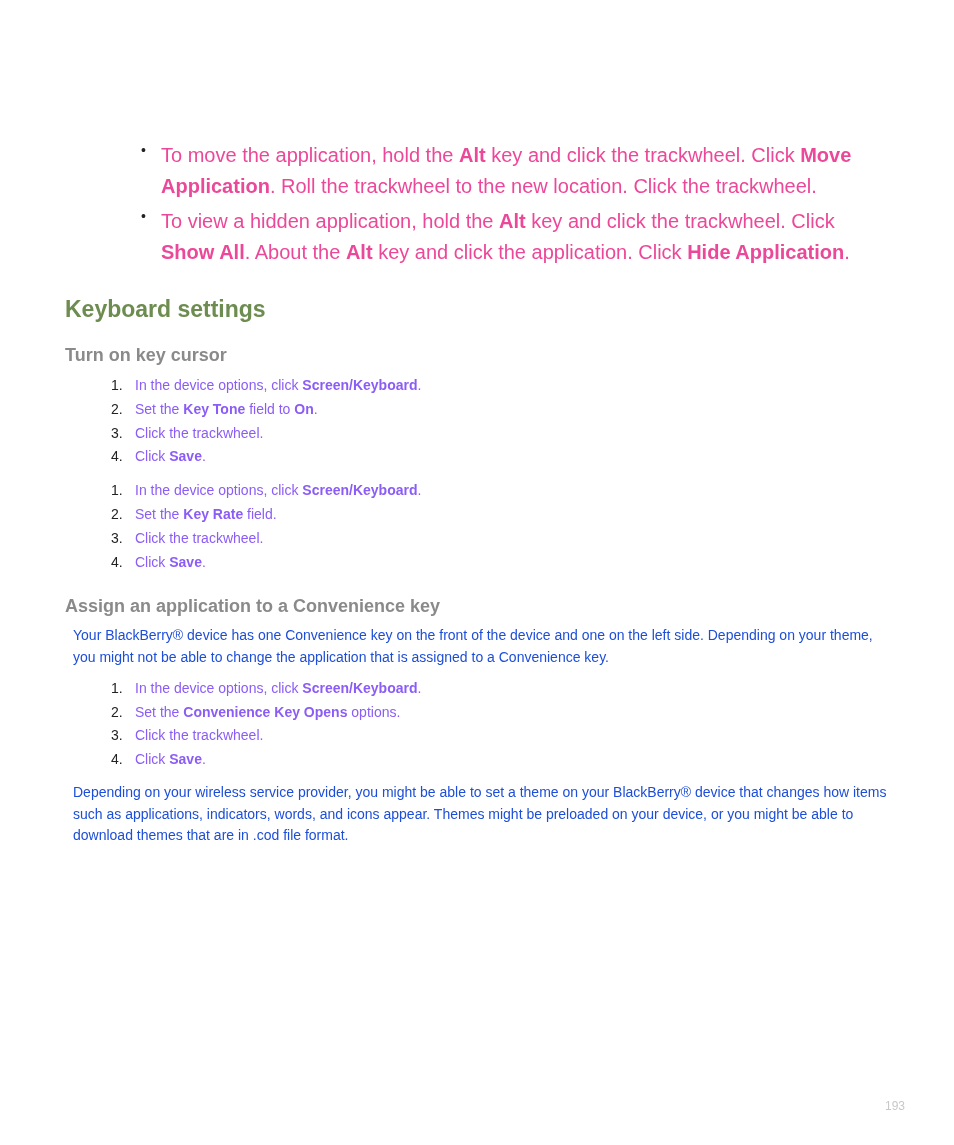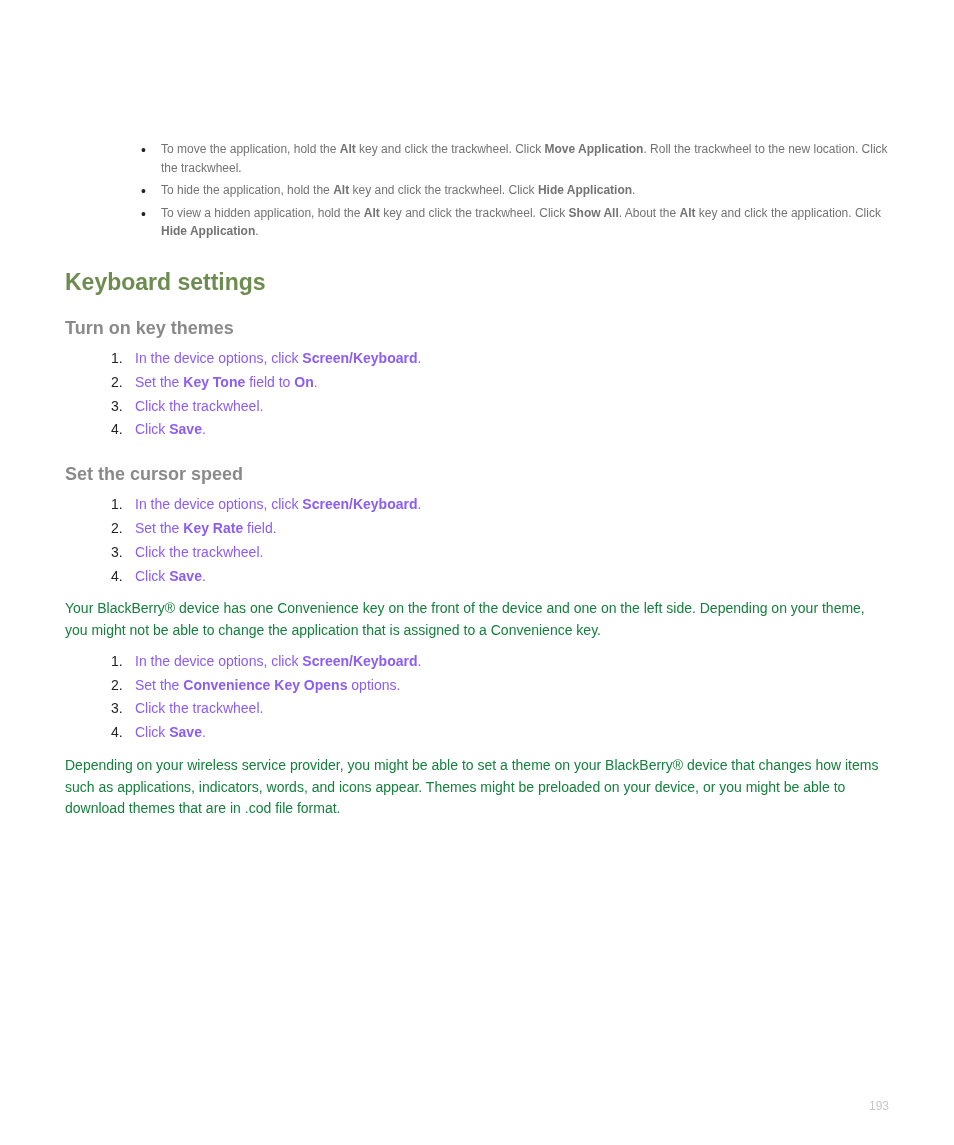--- a/index.html
+++ b/index.html
@@ -18,23 +18,23 @@
     position: relative;
   }
   ul.bullets {
     margin: 0 0 18px 0;
     padding: 0 0 0 82px;
     list-style: none;
   }
   ul.bullets li {
     position: relative;
     padding-left: 14px;
-    font-size: 12px;
+    font-size: 20px;
     line-height: 1.55;
-    color: #737373;
+    color: #ec4899;
     margin-bottom: 4px;
   }
   ul.bullets li::before {
     content: "•";
     position: absolute;
     left: -6px;
     top: 0;
     font-size: 14px;
     color: #222;
   }
@@ -65,63 +65,62 @@
     color: #8b5cf6;
   }
   ol.steps li::before {
     content: counter(step) ".";
     position: absolute;
     left: 0;
     top: 0;
     color: #222;
   }
   p.para {
-    margin: 6px 0 8px 0;
+    margin: 6px 0 8px 8px;
     font-size: 14px;
     line-height: 1.55;
-    color: #15803d;
+    color: #1d4ed8;
   }
   .page-number {
     position: absolute;
     bottom: 32px;
-    right: 65px;
+    right: 49px;
     color: #c8c8c8;
     font-size: 12px;
   }
   .b { font-weight: 700; }
 </style>
 </head>
 <body>
 
 <div class="page">
 
   <ul class="bullets" id="bullets-root">
       <li><span>To move the application, hold the </span><span class="b">Alt</span><span> key and click the trackwheel. Click </span><span class="b">Move Application</span><span>. Roll the trackwheel to the new location. Click the trackwheel.</span></li>
-      <li><span>To hide the application, hold the </span><span class="b">Alt</span><span> key and click the trackwheel. Click </span><span class="b">Hide Application</span><span>.</span></li>
       <li><span>To view a hidden application, hold the </span><span class="b">Alt</span><span> key and click the trackwheel. Click </span><span class="b">Show All</span><span>. About the </span><span class="b">Alt</span><span> key and click the application. Click </span><span class="b">Hide Application</span><span>.</span></li>
     </ul>
 
   <h1 class="section">Keyboard settings</h1>
 
-  <h2 class="subsection">Turn on key themes</h2>
+  <h2 class="subsection">Turn on key cursor</h2>
   <ol class="steps" id="steps-keytones">
       <li><span>In the device options, click </span><span class="b">Screen/Keyboard</span><span>.</span></li>
       <li><span>Set the </span><span class="b">Key Tone</span><span> field to </span><span class="b">On</span><span>.</span></li>
       <li><span>Click the trackwheel.</span></li>
       <li><span>Click </span><span class="b">Save</span><span>.</span></li>
     </ol>
 
-  <h2 class="subsection">Set the cursor speed</h2>
   <ol class="steps" id="steps-cursor">
       <li><span>In the device options, click </span><span class="b">Screen/Keyboard</span><span>.</span></li>
       <li><span>Set the </span><span class="b">Key Rate</span><span> field.</span></li>
       <li><span>Click the trackwheel.</span></li>
       <li><span>Click </span><span class="b">Save</span><span>.</span></li>
     </ol>
 
+  <h2 class="subsection">Assign an application to a Convenience key</h2>
   <p class="para">Your BlackBerry® device has one Convenience key on the front of the device and one on the left side. Depending on your theme, you might not be able to change the application that is assigned to a Convenience key.</p>
   <ol class="steps" id="steps-convenience">
       <li><span>In the device options, click </span><span class="b">Screen/Keyboard</span><span>.</span></li>
       <li><span>Set the </span><span class="b">Convenience Key Opens</span><span> options.</span></li>
       <li><span>Click the trackwheel.</span></li>
       <li><span>Click </span><span class="b">Save</span><span>.</span></li>
     </ol>
 
 
   <p class="para">Depending on your wireless service provider, you might be able to set a theme on your BlackBerry® device that changes how items such as applications, indicators, words, and icons appear. Themes might be preloaded on your device, or you might be able to download themes that are in .cod file format.</p>

